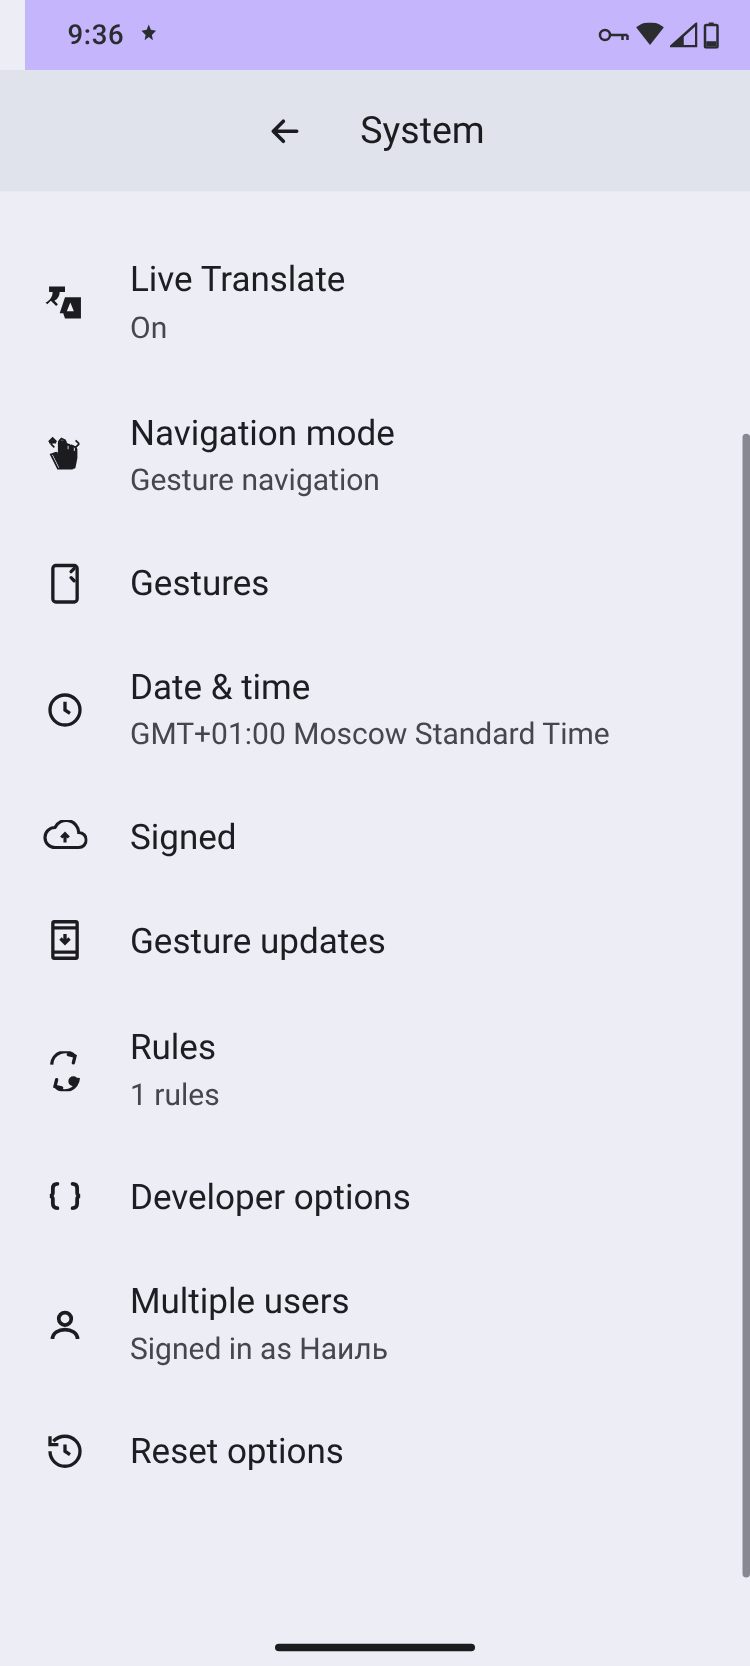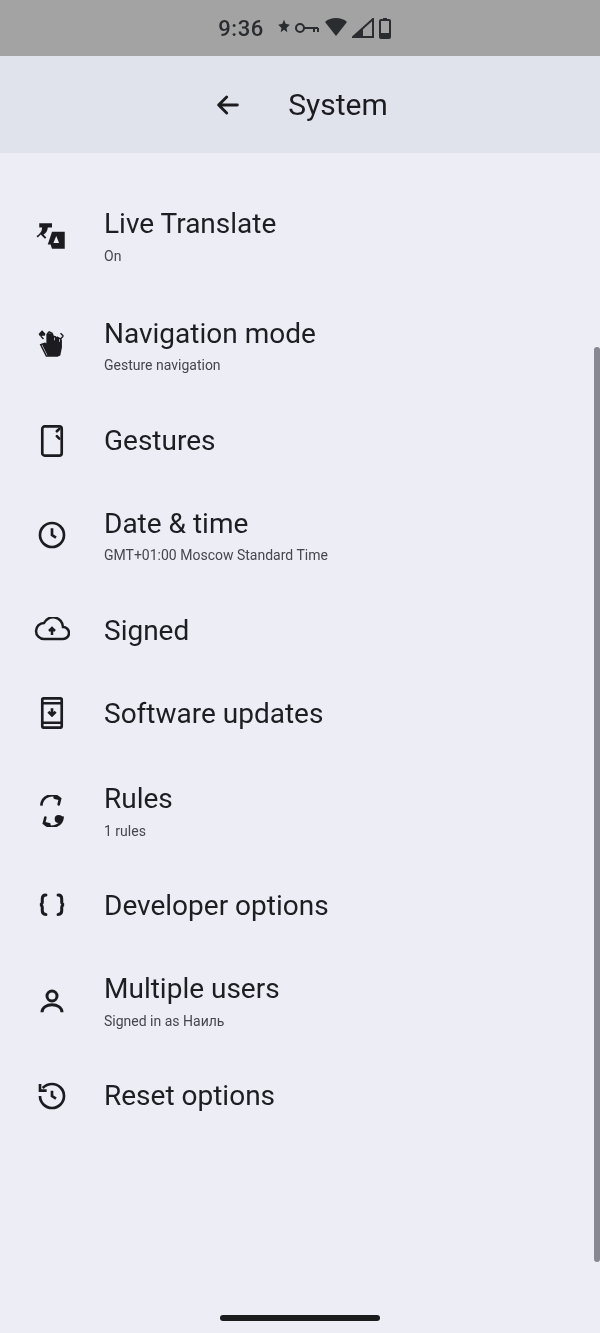--- a/index.html
+++ b/index.html
@@ -10,26 +10,27 @@
     body {
       width: 600px;
       height: 1333px;
       background: #ecedf5;
       font-family: -apple-system, Roboto, "Segoe UI", sans-serif;
       color: #1a1c1e;
       position: relative;
       overflow: hidden;
     }
     .status-bar {
-      background: #a3a3a3;
+      background: #c4b5fd;
       height: 56px;
       display: flex;
       align-items: center;
-      justify-content: center;
+      justify-content: space-between;
       padding: 0 24px 0 34px;
+      margin-left: 20px;
     }
     .status-left {
       display: flex;
       align-items: center;
       gap: 10px;
     }
     .status-time {
       font-size: 22px;
       font-weight: 500;
       color: #2a2c2f;
@@ -80,21 +81,21 @@
     }
     .setting-text {
       flex: 1;
     }
     .setting-title {
       font-size: 28px;
       color: #1d1e22;
       line-height: 1.2;
     }
     .setting-sub {
-      font-size: 14px;
+      font-size: 24px;
       color: #45474c;
       margin-top: 6px;
       line-height: 1.3;
     }
     .scroll-indicator {
       position: absolute;
       right: 0;
       top: 347px;
       width: 6px;
       height: 915px;
@@ -228,21 +229,21 @@
   </div>
 
   <div class="setting-item tall">
     <div class="icon-wrap">
       <svg width="26" height="34" viewBox="0 0 20 28" fill="none" stroke="#1c1c20" stroke-width="2.2">
           <rect x="2" y="2" width="16" height="24" rx="1"></rect>
           <path d="M2 6h16M2 22h16M10 10v6m-3-3l3 3 3-3"></path>
         </svg>
     </div>
     <div class="setting-text">
-      <div class="setting-title">Software updates</div>
+      <div class="setting-title">Gesture updates</div>
     </div>
   </div>
 
   <div class="setting-item tall">
     <div class="icon-wrap">
       <svg width="32" height="32" viewBox="0 0 24 24" fill="none" stroke="#1c1c20" stroke-width="2">
           <path d="M4 8a8 8 0 0114-5M20 16a8 8 0 01-14 5"></path>
           <path d="M14 2l4 1-1 4M10 22l-4-1 1-4" stroke-linecap="round"></path>
           <circle cx="17" cy="18" r="2" fill="#1c1c20"></circle>
         </svg>

